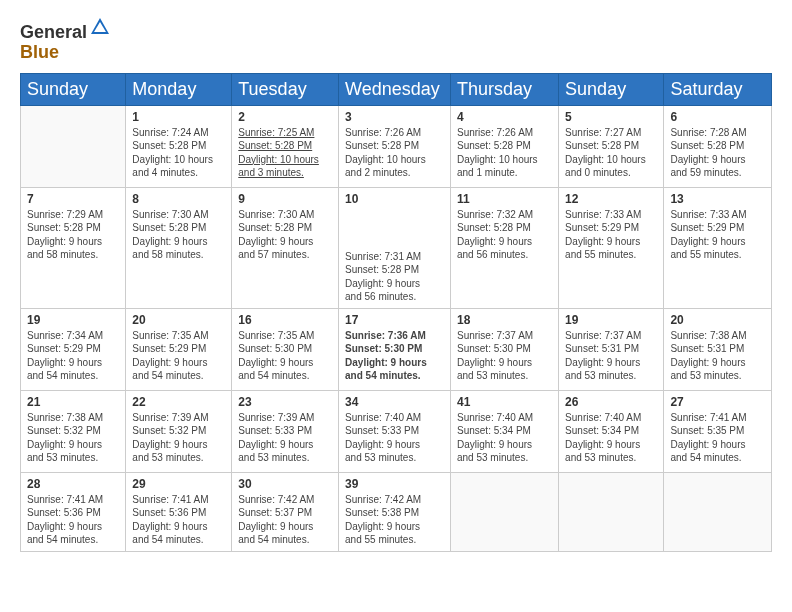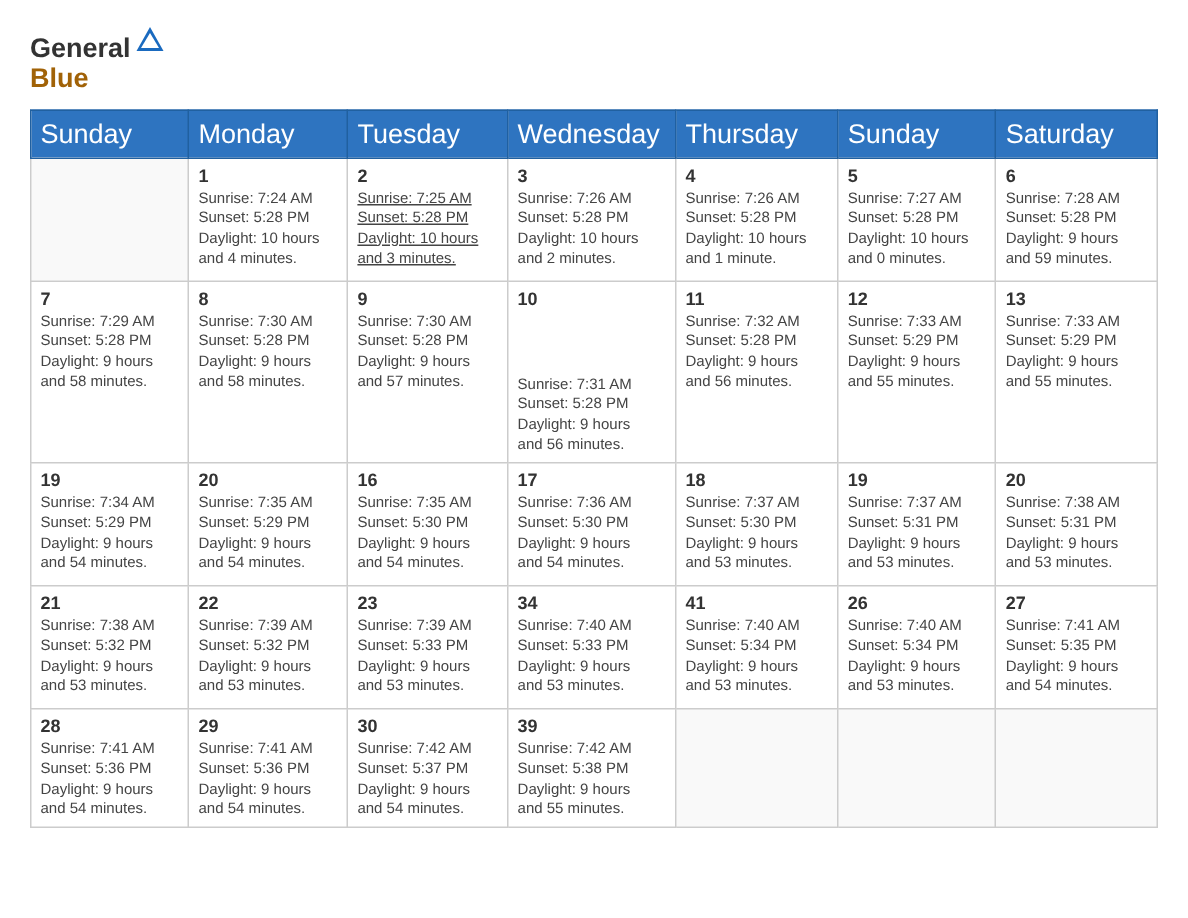--- a/index.html
+++ b/index.html
@@ -238,21 +238,21 @@
           </td>
           <td>
             <div class="day-number">16</div>
             <div class="day-info" style="white-space: pre-line;">Sunrise: 7:35 AM
 Sunset: 5:30 PM
 Daylight: 9 hours
 and 54 minutes.</div>
           </td>
           <td>
             <div class="day-number">17</div>
-            <div class="day-info" style="white-space: pre-line;">Sunrise: 7:36 AM
+            <div class="day-info" style="white-space: pre-line; font-weight: bold;">Sunrise: 7:36 AM
 Sunset: 5:30 PM
 Daylight: 9 hours
 and 54 minutes.</div>
           </td>
           <td>
             <div class="day-number">18</div>
             <div class="day-info" style="white-space: pre-line;">Sunrise: 7:37 AM
 Sunset: 5:30 PM
 Daylight: 9 hours
 and 53 minutes.</div>

